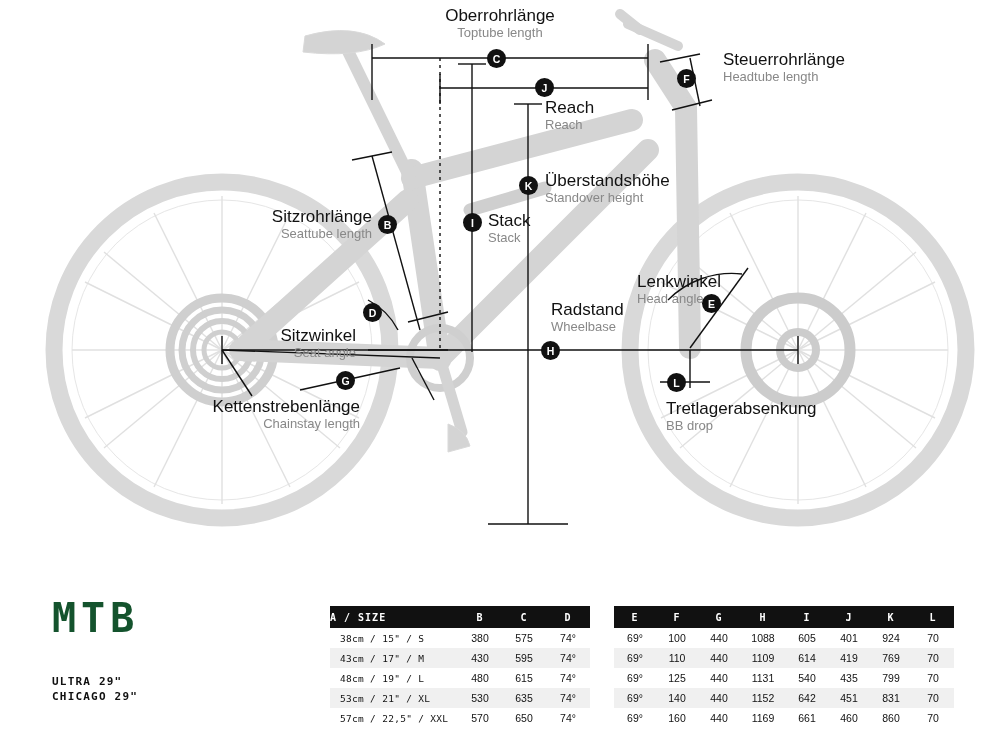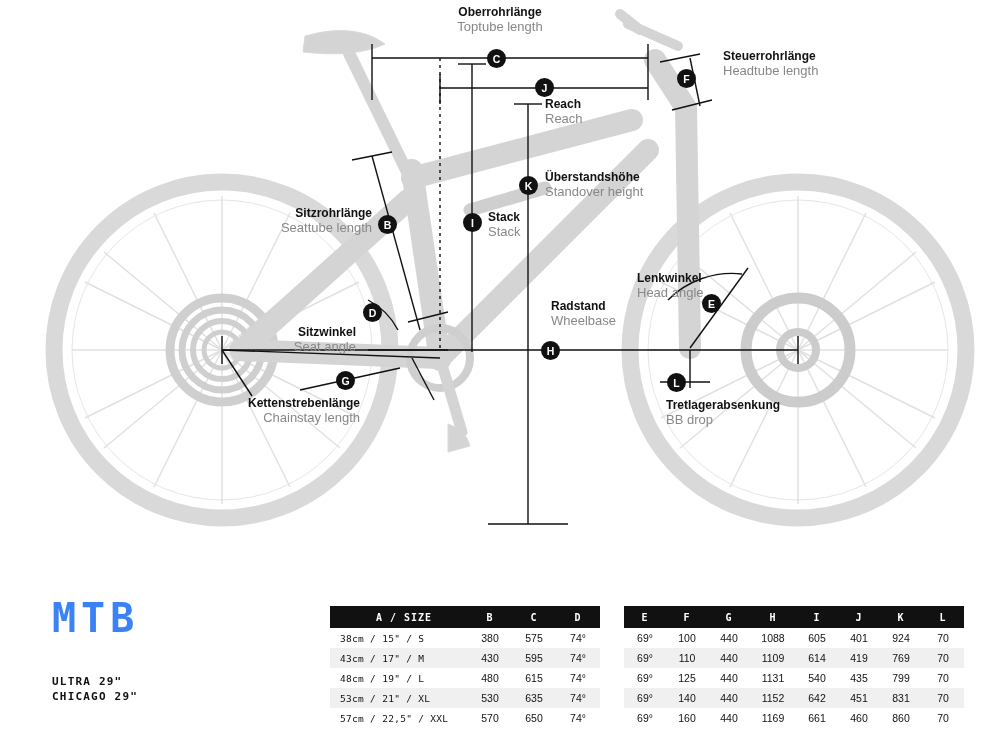--- a/index.html
+++ b/index.html
@@ -14,22 +14,22 @@
   #diagram{
     position:absolute;left:0;top:0;width:1000px;height:570px;
   }
   
   .lbl{
     position:absolute;
     line-height:1.15;
     white-space:nowrap;
   }
   .lbl .de{
-    font-weight:bold;
-    font-size:12px;
+    font-weight:normal;
+    font-size:17px;
     color:#111;
     display:block;
   }
   .lbl .en{
     font-size:13px;
     color:#888;
     display:block;
   }
   .lbl.right{text-align:right;}
   .lbl.center{text-align:center;}
@@ -46,21 +46,21 @@
 
   
   #bottom{
     position:absolute;left:0;top:570px;width:1000px;height:165px;
     background:#ffffff;
   }
   #mtb-title{
     position:absolute;left:52px;top:25px;
     font-family:"DejaVu Sans Mono", monospace;
     font-size:40px;font-weight:bold;letter-spacing:5px;
-    color:#3b82f6;
+    color:#14532d;
   }
   #model-lines{
     position:absolute;left:52px;top:105px;
     font-family:"DejaVu Sans Mono", monospace;
     font-size:11px;font-weight:bold;letter-spacing:1.2px;
     color:#111;line-height:1.35;
   }
   table{
     position:absolute;left:330px;top:36px;
     border-collapse:collapse;
@@ -70,21 +70,21 @@
     background:#111;color:#fff;
     font-family:"DejaVu Sans Mono", monospace;
     font-weight:bold;
     font-size:10px;
     letter-spacing:1px;
     padding:4px 0;
     text-align:center;
     height:14px;
   }
   thead th.sizecol{
-    text-align:center;padding-left:10px;width:128px;
+    text-align:left;padding-left:0;width:128px;
   }
   tbody td{
     padding:3px 0;
     text-align:center;
     color:#111;
     font-size:10.5px;
     height:14px;
   }
   tbody td.sizecol{
     text-align:left;padding-left:10px;

